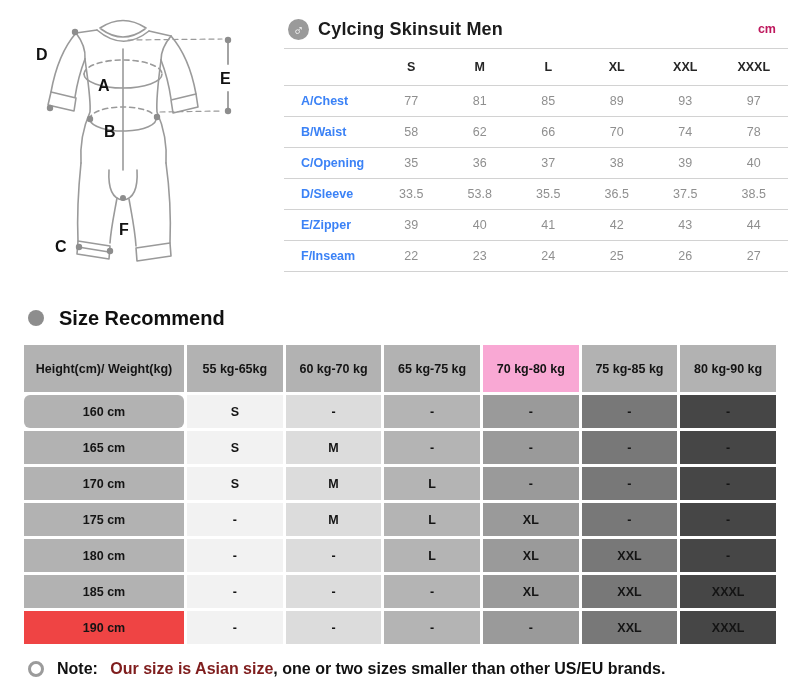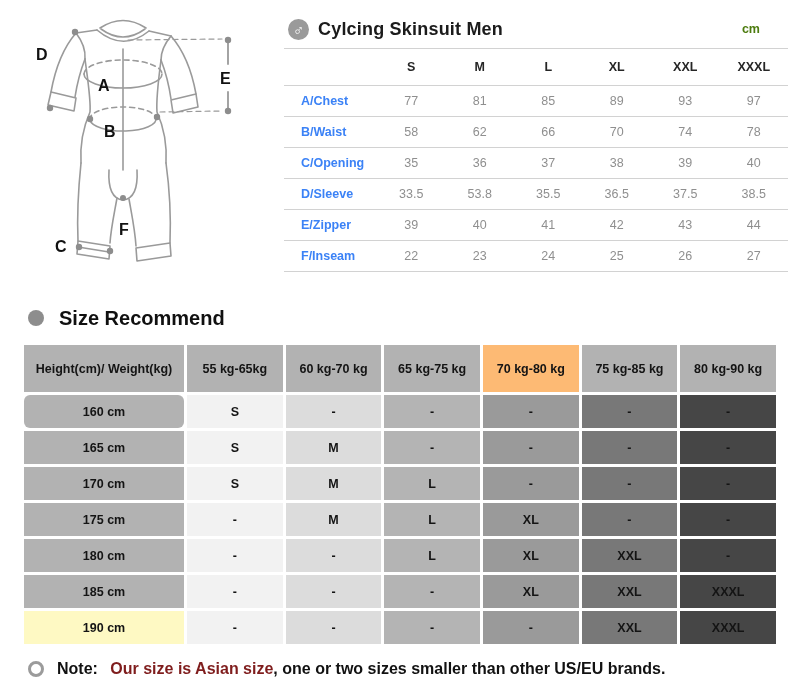--- a/index.html
+++ b/index.html
@@ -7,21 +7,21 @@
         font-family:"Liberation Sans",sans-serif;}
   
   .top{display:flex;}
   .diagram-wrap{width:282px;height:285px;flex:none;}
   .spec{flex:1;padding:12px 12px 0 2px;}
   .spec-head{display:flex;align-items:center;height:34px;}
   .male-icon{width:21px;height:21px;border-radius:50%;background:#9a9a9a;color:#fff;
              display:flex;align-items:center;justify-content:center;font-size:15px;
              font-weight:bold;margin:0 9px 0 4px;}
   .spec-title{font-weight:bold;font-size:18px;color:#1b1b1b;flex:1;letter-spacing:.2px;}
-  .unit{font-size:12.5px;color:#4d7c0f;font-weight:bold;margin-right:28px;}
+  .unit{font-size:12.5px;color:#be185d;font-weight:bold;margin-right:12px;}
   table.spec-table{width:100%;border-collapse:collapse;table-layout:fixed;margin-top:2px;}
   .spec-table th,.spec-table td{padding:0;text-align:center;font-size:12.5px;}
   .spec-table thead tr{border-top:1px solid #d2d2d2;border-bottom:1px solid #d2d2d2;}
   .spec-table thead th{height:36px;font-weight:bold;color:#262626;}
   .spec-table tbody tr{border-bottom:1px solid #d2d2d2;}
   .spec-table tbody td{height:30px;}
   .spec-table .lbl{width:76px;text-align:left;padding-left:17px;font-weight:bold;color:#3b82f6;}
   .spec-table .val{color:#8f8f8f;}
   
   .rec-head{display:flex;align-items:center;margin:17px 0 8px 28px;height:32px;}
@@ -208,21 +208,21 @@
         <col>
         <col>
         <col>
       </colgroup>
     <thead>
       <tr>
         <th style="background: rgb(178, 178, 178);">Height(cm)/ Weight(kg)</th>
         <th style="background: rgb(178, 178, 178);">55 kg-65kg</th>
         <th style="background: rgb(178, 178, 178);">60 kg-70 kg</th>
         <th style="background: rgb(178, 178, 178);">65 kg-75 kg</th>
-        <th style="background: #fdba74;">70 kg-80 kg</th>
+        <th style="background: #f9a8d4;">70 kg-80 kg</th>
         <th style="background: rgb(178, 178, 178); text-align: center;">75 kg-85 kg</th>
         <th style="background: rgb(178, 178, 178);">80 kg-90 kg</th>
       </tr>
     </thead>
     <tbody>
       <tr>
         <td style="background: rgb(178, 178, 178); border-radius: 6px;">160 cm</td>
         <td style="background: rgb(242, 242, 242);">S</td>
         <td style="background: rgb(220, 220, 220);">-</td>
         <td style="background: rgb(180, 180, 180);">-</td>
@@ -269,21 +269,21 @@
       <tr>
         <td style="background: rgb(178, 178, 178);">185 cm</td>
         <td style="background: rgb(242, 242, 242);">-</td>
         <td style="background: rgb(220, 220, 220);">-</td>
         <td style="background: rgb(180, 180, 180);">-</td>
         <td style="background: rgb(154, 154, 154);">XL</td>
         <td style="background: rgb(120, 120, 120);">XXL</td>
         <td style="background: rgb(70, 70, 70);">XXXL</td>
       </tr>
       <tr>
-        <td style="background: #fef9c3;">190 cm</td>
+        <td style="background: #ef4444;">190 cm</td>
         <td style="background: rgb(242, 242, 242);">-</td>
         <td style="background: rgb(220, 220, 220);">-</td>
         <td style="background: rgb(180, 180, 180);">-</td>
         <td style="background: rgb(154, 154, 154);">-</td>
         <td style="background: rgb(120, 120, 120);">XXL</td>
         <td style="background: rgb(70, 70, 70);">XXXL</td>
       </tr>
     </tbody>
   </table>
 

